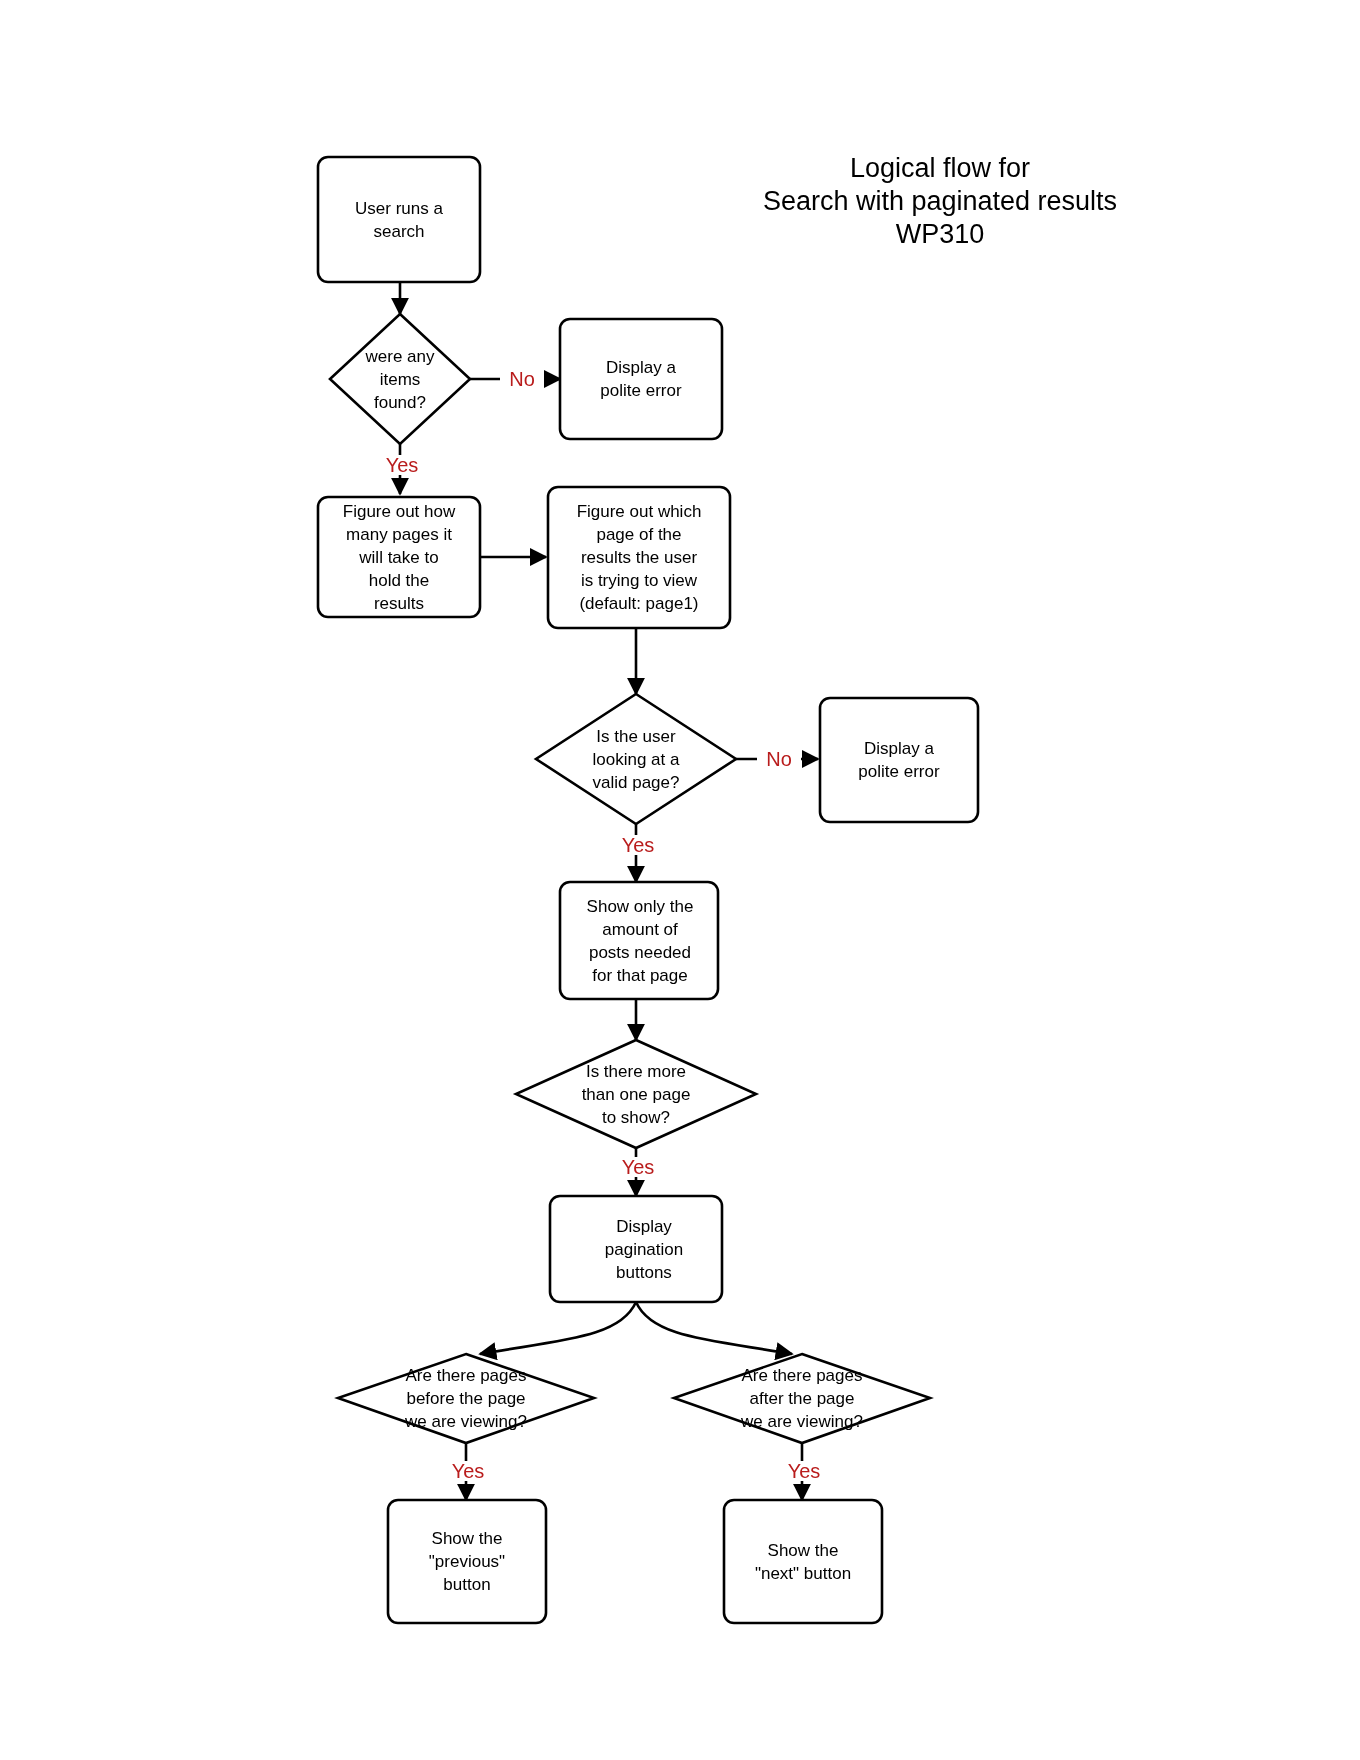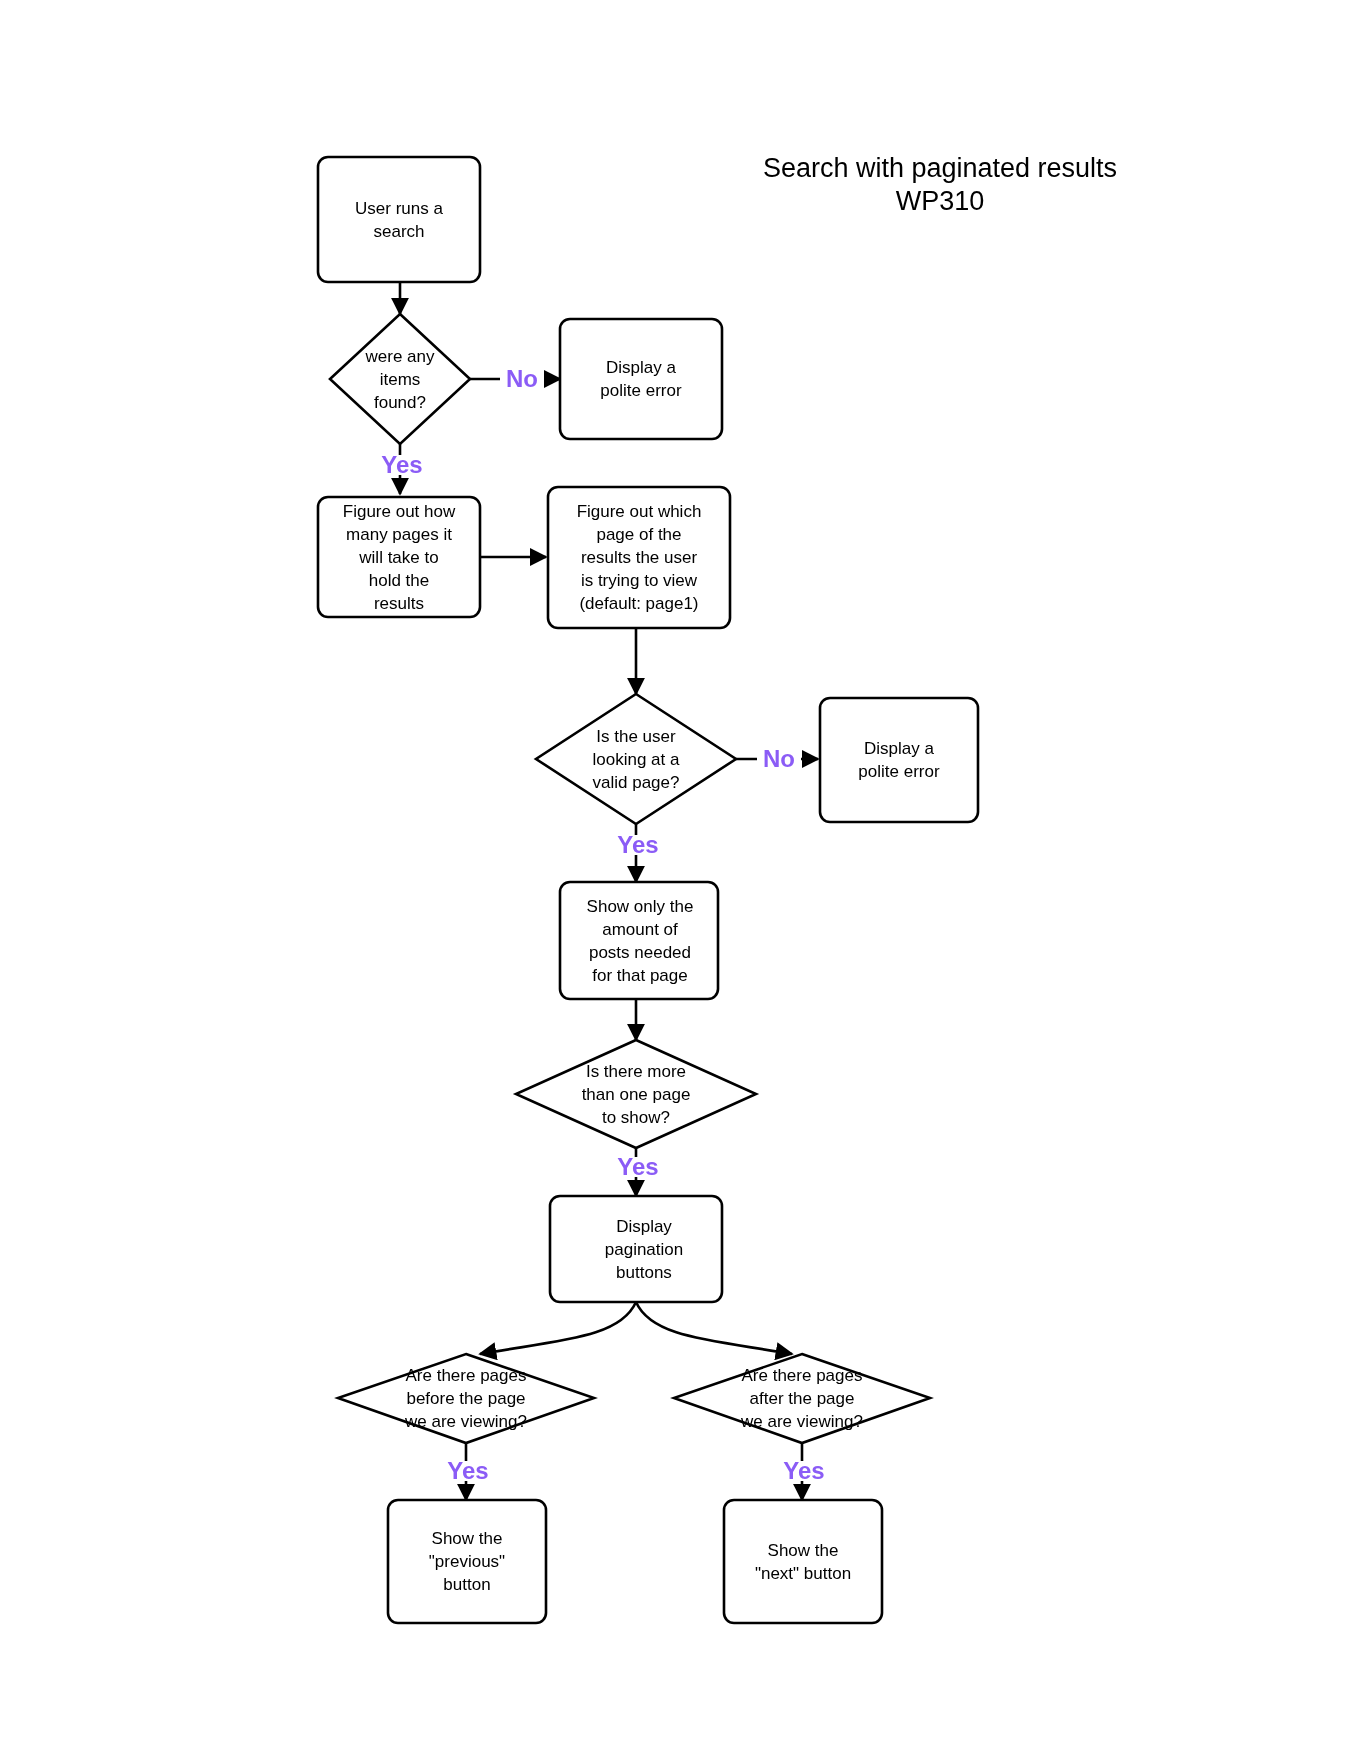--- a/index.html
+++ b/index.html
@@ -41,28 +41,27 @@
     justify-content: center;
     text-align: center;
     font-size: 17px;
     line-height: 23px;
     color: #000;
     box-sizing: border-box;
   }
   .node .node-text { display: block; }
   .edge-label {
     position: absolute;
-    font-size: 24px;
+    font-size: 20px;
     line-height: 20px;
-    color: #8b5cf6;
+    color: #b91c1c;
     background: #ffffff;
     padding: 0 2px;
     text-align: center;
     white-space: nowrap;
-    font-weight: bold;
   }
 </style>
 </head>
 <body>
 
 <svg id="canvas" viewBox="0 0 1360 1760" xmlns="http://www.w3.org/2000/svg">
   <defs>
     <marker id="arrow" viewBox="0 0 10 10" refX="9" refY="5" markerWidth="7" markerHeight="7" orient="auto-start-reverse">
       <path d="M 0 0 L 10 5 L 0 10 z" fill="#000000"></path>
     </marker>
@@ -111,20 +110,21 @@
     <polygon points="636,1040 756,1094 636,1148 516,1094"></polygon>
     <rect x="550" y="1196" width="172" height="106" rx="10" ry="10"></rect>
     <polygon points="466,1354 594,1398 466,1443 338,1398"></polygon>
     <polygon points="802,1354 930,1398 802,1443 674,1398"></polygon>
     <rect x="388" y="1500" width="158" height="123" rx="10" ry="10"></rect>
     <rect x="724" y="1500" width="158" height="123" rx="10" ry="10"></rect>
   </g>
 </svg>
 
 <div class="title-block">
+  <div>Logical flow for</div>
   <div>Search with paginated results</div>
   <div>WP310</div>
 </div>
 
 <div class="node" style="left:318px; top:157px; width:162px; height:125px;">
   <span class="node-text">User runs a<br>search</span>
 </div>
 
 <div class="node" style="left:330px; top:314px; width:140px; height:130px;">
   <span class="node-text">were any<br>items<br>found?</span>

